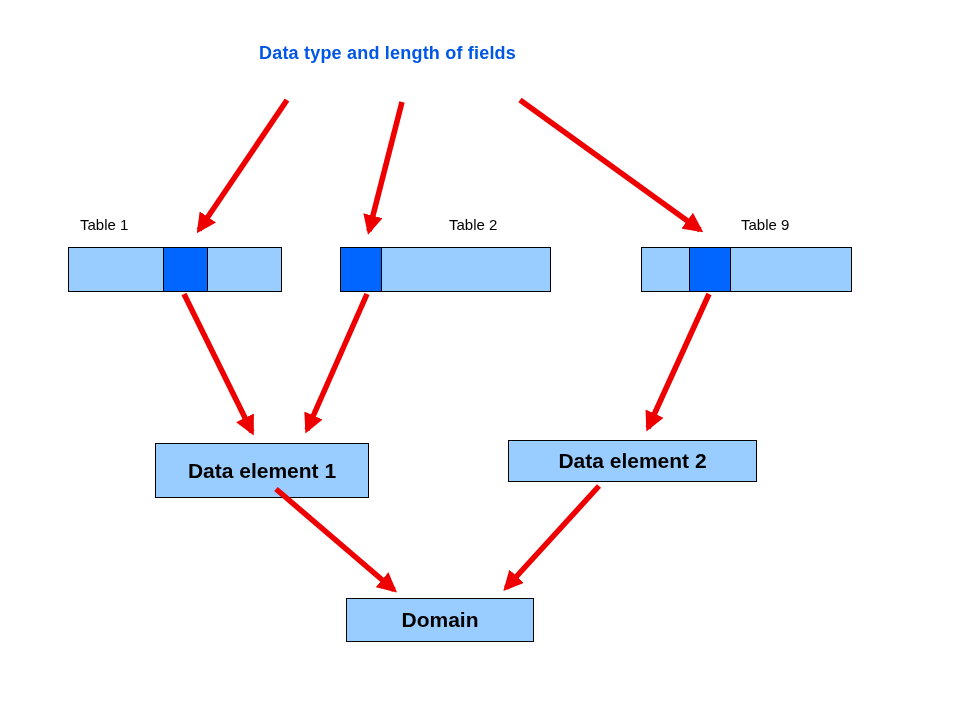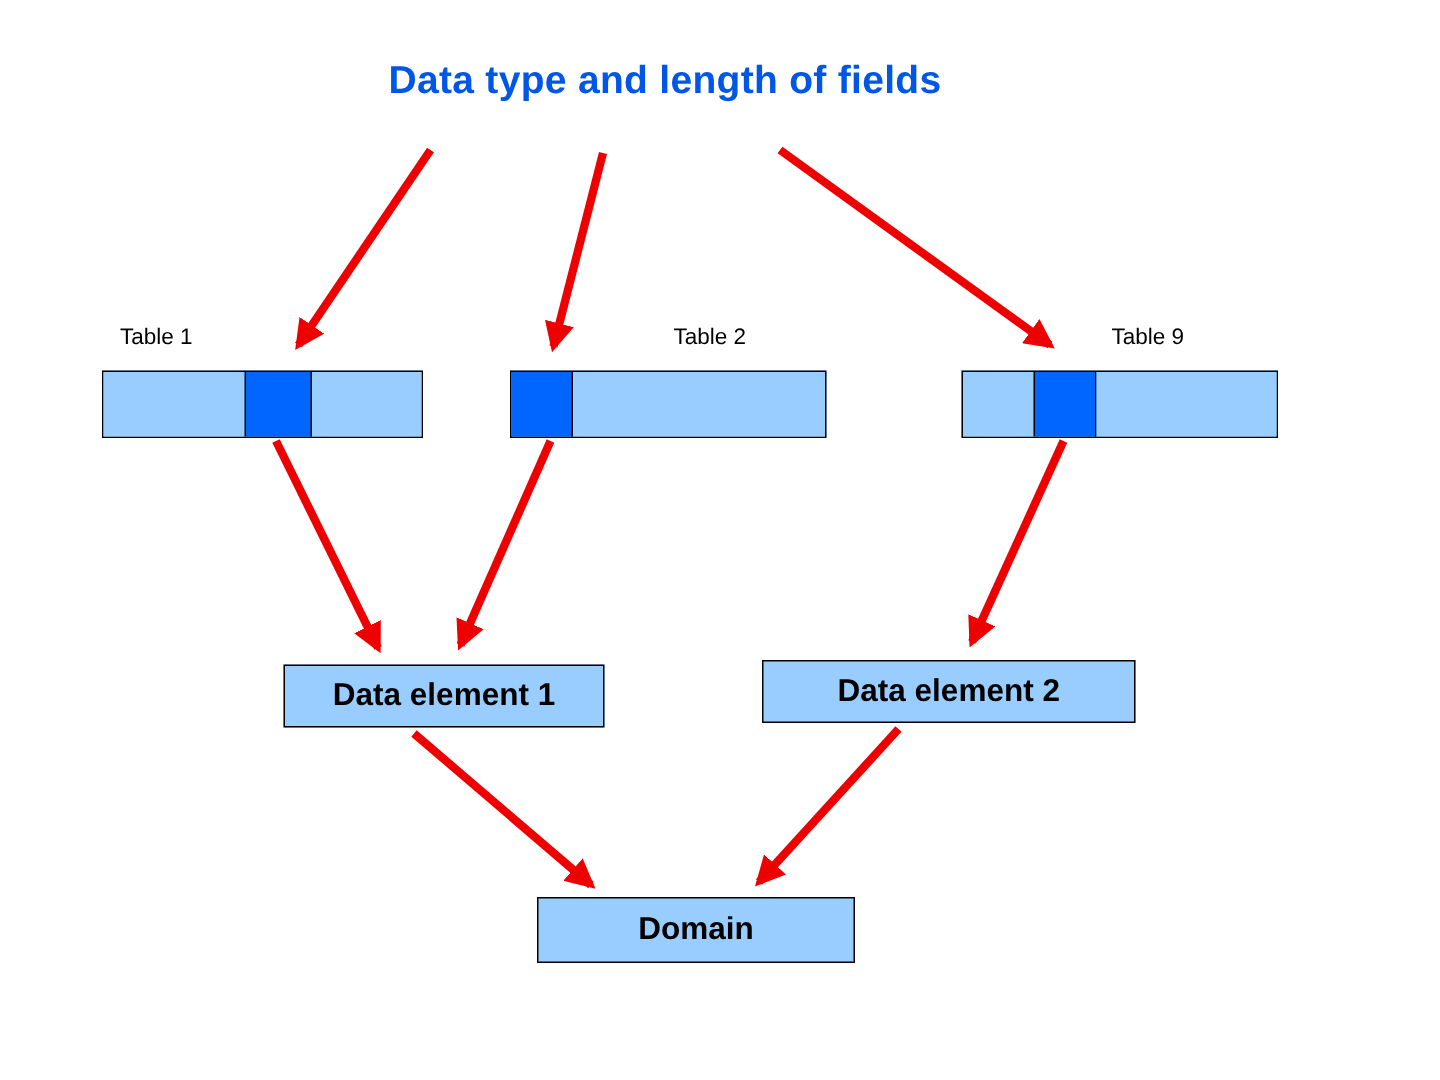--- a/index.html
+++ b/index.html
@@ -2,21 +2,21 @@
 <html style="--title-blue: #0057e6; --light-blue: #99ccff; --dark-blue: #0066ff; --arrow-red: #ee0000; --border: #000000;"><head>
 <meta charset="utf-8">
 <style>
   html,body{margin:0;padding:0;background:#fff;}
   .canvas{
     position:relative;width:960px;height:720px;background:#ffffff;overflow:hidden;
     font-family:"Liberation Sans","DejaVu Sans",sans-serif;
   }
   .title{
     position:absolute;left:259px;top:38px;
-    color:var(--title-blue,#0057e6);font-size:26px;font-weight:bold;line-height:30px;
+    color:var(--title-blue,#0057e6);font-size:18px;font-weight:bold;line-height:30px;
     letter-spacing:0.2px;white-space:nowrap;
   }
   .tbl-label{
     position:absolute;top:216px;color:#000;font-size:15px;font-weight:normal;white-space:nowrap;
   }
   #label-1{left:80px;}
   #label-2{left:437px;margin-left:12px;}
   #label-3{left:741px;}
   .bar{
     position:absolute;top:247px;height:45px;display:flex;box-sizing:border-box;
@@ -27,23 +27,23 @@
   #bar-3{left:641px;width:211px;}
   .seg{height:100%;box-sizing:border-box;}
   .seg:not(:last-child){border-right:1.5px solid #000;}
   .seg.light{background:var(--light-blue,#99ccff);}
   .seg.dark{background:var(--dark-blue,#0066ff);}
   .node{
     position:absolute;box-sizing:border-box;background:var(--light-blue,#99ccff);
     border:1.5px solid #000;display:flex;align-items:center;justify-content:center;
     color:#000;font-size:21px;font-weight:bold;white-space:nowrap;
   }
-  #data-element-1{left:155px;top:443px;width:214px;height:42px;margin-left:34px;}
+  #data-element-1{left:155px;top:443px;width:214px;height:55px;}
   #data-element-2{left:508px;top:440px;width:249px;height:42px;}
-  #domain-box{left:358px;top:598px;width:212px;height:44px;}
+  #domain-box{left:346px;top:598px;width:188px;height:44px;}
   #arrows{position:absolute;left:0;top:0;width:960px;height:720px;pointer-events:none;}
   #arrows line{stroke:var(--arrow-red,#ee0000);stroke-width:5.5;}
   #arrows .head{fill:var(--arrow-red,#ee0000);}
 </style>
 </head>
 <body>
 
 <div class="canvas">
 
   <div class="title">

